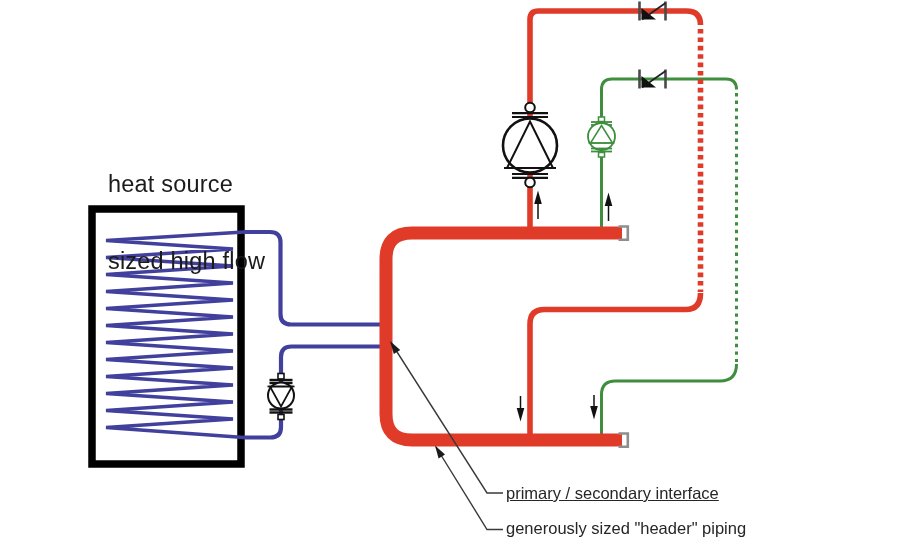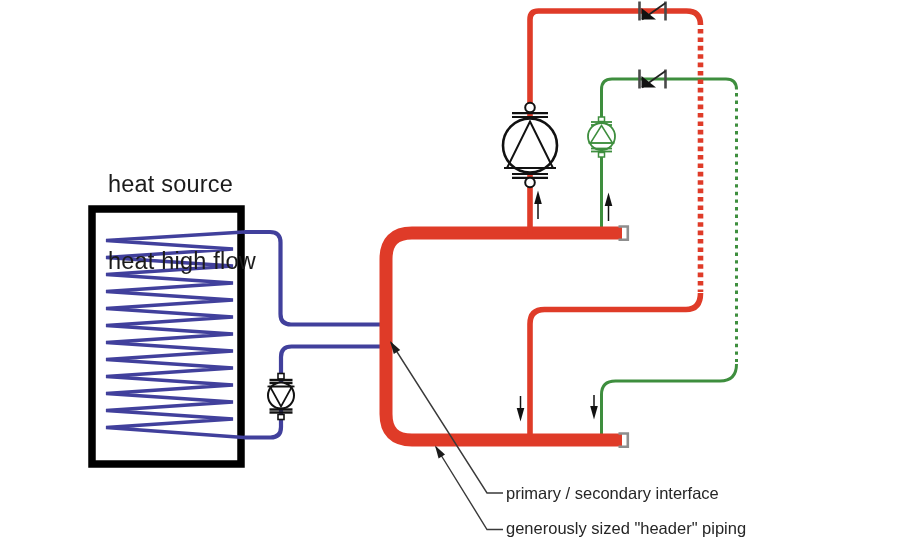--- a/index.html
+++ b/index.html
@@ -2,21 +2,21 @@
 <html><head>
 <meta charset="utf-8">
 <style>
   html,body{margin:0;padding:0;background:#fff;}
   #stage{position:relative;width:900px;height:550px;background:#ffffff;overflow:hidden;
          font-family:"Liberation Sans","DejaVu Sans",sans-serif;}
   #piping-svg{position:absolute;left:0;top:0;}
   .txt{position:absolute;color:#1b1b1b;white-space:pre;}
   .heat-label{left:108px;top:121px;font-size:23.5px;line-height:25.5px;letter-spacing:.2px;}
   .callout{font-size:16.5px;color:#262626;}
-  .callout-a{left:506px;top:484px;}
+  .callout-a{left:506px;top:484px;text-decoration:underline;}
   .callout-b{left:506px;top:519px;}
 </style>
 </head>
 <body>
 
 <div id="stage">
 
   <svg id="piping-svg" width="900" height="550" viewBox="0 0 900 550">
 
     <rect x="92" y="209" width="149" height="255" fill="#ffffff" stroke="#000000" stroke-width="7.5"></rect>
@@ -118,20 +118,20 @@
     <g stroke="#3a3a3a" fill="none">
       <path d="M503,493 H487 L391,342.5" stroke-width="1.4"></path>
       <polygon points="390,341 400.2,350 393.8,354" fill="#1b1b1b" stroke="none"></polygon>
       <path d="M503,529.5 H487 L436,447" stroke-width="1.4"></path>
       <polygon points="435,445.5 445,454.6 438.6,458.6" fill="#1b1b1b" stroke="none"></polygon>
     </g>
   </svg>
 
   <div class="txt heat-label">
     <div>heat source</div>
-    <div>heat high flow</div>
+    <div>sized high flow</div>
   </div>
 
   <div class="txt callout callout-a">primary / secondary interface</div>
 
   <div class="txt callout callout-b">generously sized "header" piping</div>
 
 </div>
 
 </body></html>

